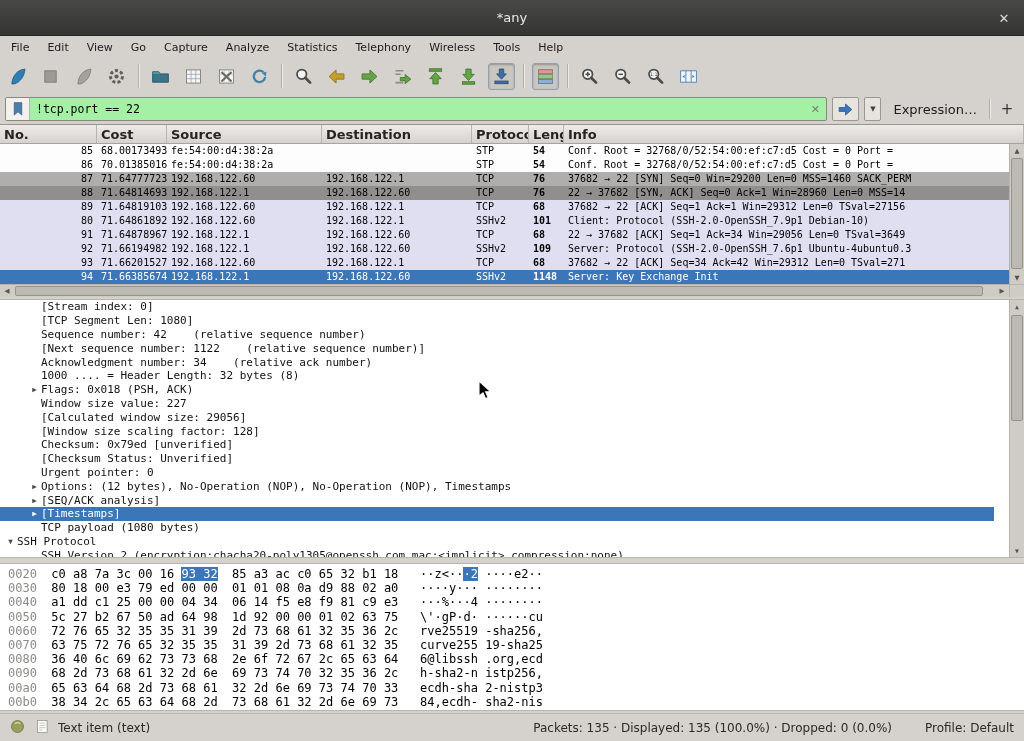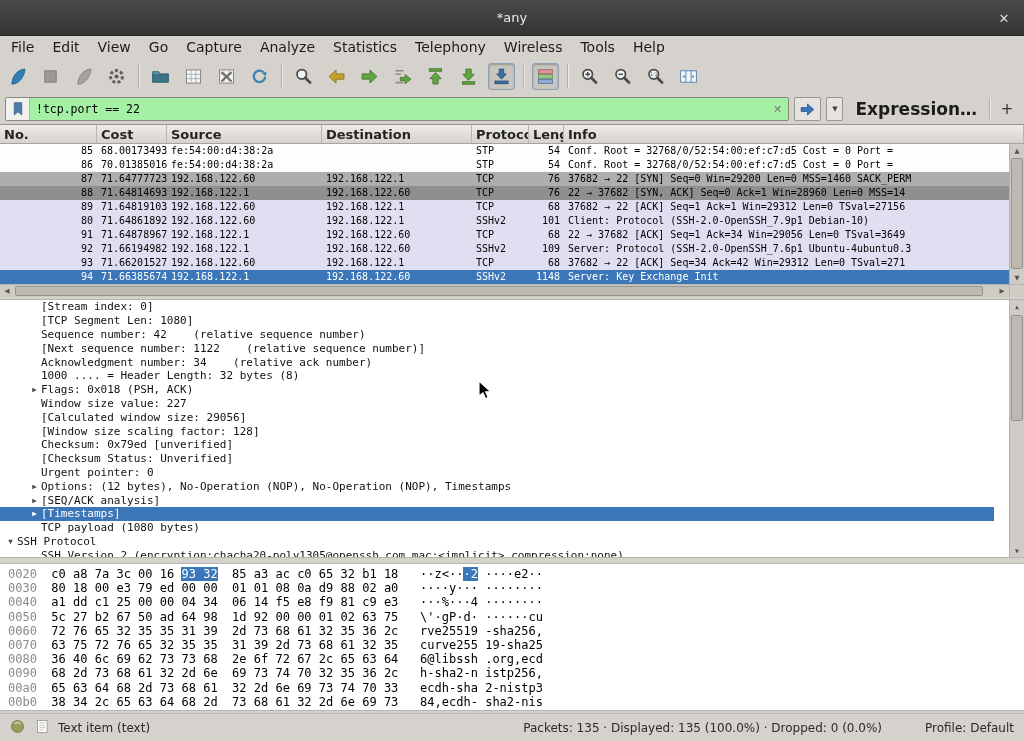--- a/index.html
+++ b/index.html
@@ -4,21 +4,21 @@
 <style>
   *{box-sizing:border-box;margin:0;padding:0;}
   html,body{width:1024px;height:741px;overflow:hidden;}
   body{font-family:"DejaVu Sans","Liberation Sans",sans-serif;background:var(--chrome-bg,#d5d1cc);position:relative;color:#1c1c1c;}
 
   
   .titlebar{height:36px;background:linear-gradient(rgba(255,255,255,.07),rgba(0,0,0,.12)) var(--titlebar-bg,#3b3b39);display:flex;align-items:center;justify-content:center;position:relative;color:#e8e8e8;font-size:13px;border-bottom:1px solid #262624;}
   .close-btn{position:absolute;right:10px;top:8px;width:20px;height:20px;display:flex;align-items:center;justify-content:center;color:#dcdcdc;font-size:13px;cursor:default;}
 
   
-  .menubar{height:22px;display:flex;align-items:center;font-size:14px;padding-left:2px;}
+  .menubar{height:22px;display:flex;align-items:center;font-size:11px;padding-left:2px;}
   .menu-item{padding:2px 9px;}
 
   
   .toolbar{height:36px;display:flex;align-items:center;padding:0 4px;gap:6px;}
   .tbtn{width:27px;height:27px;display:flex;align-items:center;justify-content:center;border-radius:3px;border:1px solid transparent;}
   .tbtn.pressed{background:#c9c5bf;border:1px solid #8fa0b2;box-shadow:inset 0 1px 2px rgba(0,0,0,.25);}
   .tico{display:flex;width:21px;height:21px;}
   .tico svg{width:21px;height:21px;}
   .tsep{width:1px;height:24px;background:#b2aea8;box-shadow:1px 0 0 #eceae6;margin:0 2px;}
 
@@ -28,35 +28,35 @@
   .bookmark-btn{width:24px;height:100%;background:#f2f1ee;border-right:1px solid #b5b2ac;display:flex;align-items:center;justify-content:center;}
   .bm-ic{width:18px;height:18px;display:flex;}
   .bm-ic svg{width:18px;height:18px;}
   .filter-text{flex:1;font-family:"DejaVu Sans Mono","Liberation Mono",monospace;font-size:11.5px;color:#000;padding-left:6px;white-space:pre;}
   .filter-clear{width:22px;text-align:center;color:#7d7a74;font-size:11px;}
   .apply-btn,.apply-dd{height:24px;background:#e7e4df;border:1px solid #9b978f;border-radius:2px;display:flex;align-items:center;justify-content:center;}
   .apply-btn{width:27px;}
   .apply-dd{width:17px;font-size:7px;color:#44423e;}
   .ap-ic{width:19px;height:19px;display:flex;}
   .ap-ic svg{width:19px;height:19px;}
-  .expression-label{font-size:17px;padding:0 7px;font-weight:bold;}
+  .expression-label{font-size:13px;padding:0 7px;}
   .fsep{width:1px;height:20px;background:#b2aea8;box-shadow:1px 0 0 #eceae6;}
   .add-btn{width:24px;height:24px;display:flex;align-items:center;justify-content:center;font-size:15px;color:#333;}
 
   
   .packet-list{height:172px;background:#fff;border-top:1px solid #999590;display:flex;flex-direction:column;}
   .pl-header{display:flex;height:19px;background:linear-gradient(#edebe8,#d6d3ce);border-bottom:1px solid #a7a49e;font-size:13px;font-weight:bold;color:#26241f;flex:none;}
   .pl-hcell{padding:2px 4px;border-right:1px solid #b9b6b0;overflow:hidden;white-space:nowrap;flex:none;}
   .col-no{width:97px;} .col-time{width:70px;} .col-source{width:155px;} .col-dest{width:150px;} .col-proto{width:57px;} .col-len{width:35px;} .col-info{flex:1 1 auto;width:auto;}
   .pl-body{display:flex;height:140px;flex:none;}
   .pl-rows{flex:1;overflow:hidden;background:#fff;}
   .prow{display:flex;height:14px;line-height:14px;font-family:"DejaVu Sans Mono","Liberation Mono",monospace;font-size:10px;white-space:nowrap;color:#000;}
   .pcell{padding:0 4px;overflow:hidden;flex:none;}
   .prow .col-no{text-align:right;}
-  .prow .col-len{text-align:right;}
+  .prow .col-len{text-align:left;font-weight:bold;}
   .row-stp{background:var(--row-stp-bg,#fdfdfd);}
   .row-syn{background:var(--row-syn-bg,#b0aeac);}
   .row-syn-dark{background:var(--row-syn-dark-bg,#918f8d);}
   .row-tcp{background:var(--row-tcp-bg,#e0dff2);}
   .row-selected{background:var(--selection-blue,#3a76b8);color:#fff;}
 
   
   .pl-vscroll{width:15px;background:#cfccc6;border-left:1px solid #b6b2ac;display:flex;flex-direction:column;flex:none;}
   .sb-btn-arrow{height:13px;display:flex;align-items:center;justify-content:center;font-size:6.5px;color:#55534f;flex:none;}
   .vtrack{flex:1;position:relative;}
@@ -85,21 +85,21 @@
   .hexpane{height:146px;background:#fff;font-family:"DejaVu Sans Mono","Liberation Mono",monospace;font-size:12px;padding:3px 0 0 8px;overflow:hidden;}
   .hrow{height:14.2px;line-height:14.2px;white-space:pre;color:#000;}
   .hoff{color:#8a8a86;}
   .hsel{background:var(--selection-blue,#3a76b8);color:#fff;}
 
   
   .statusbar{height:27px;display:flex;align-items:center;padding:0 8px;font-size:12px;color:#2b2a27;gap:7px;}
   .sb-iconbtn{width:18px;height:18px;display:flex;align-items:center;justify-content:center;}
   .sb-iconbtn svg{width:17px;height:17px;}
   .sb-field{flex:1;}
-  .sb-stats{margin-right:36px;}
+  .sb-stats{margin-right:26px;}
   .sb-profile{margin-right:2px;}
 
   .cursor{position:absolute;left:478px;top:380px;z-index:50;}
 </style>
 </head>
 <body>
 
 <div class="titlebar">
   <span>*any</span>
   <span class="close-btn">✕</span>

